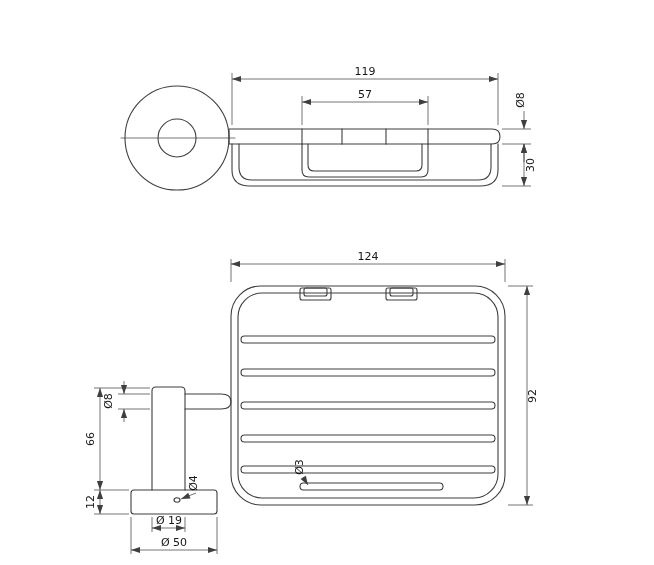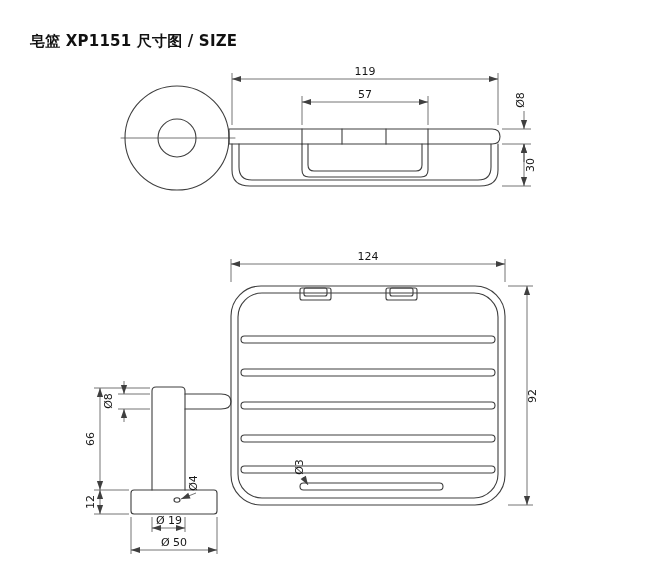--- a/index.html
+++ b/index.html
@@ -20,21 +20,20 @@
   .thin{stroke:#454545;stroke-width:0.75;fill:none;}
   .dim{marker-start:url(#arw);marker-end:url(#arw);}
   .dimend{marker-end:url(#arw);}
   .dimtxt{font-size:11px;fill:#161616;stroke:none;font-family:"DejaVu Sans","Liberation Sans",sans-serif;}
 </style>
 </head>
 <body>
 
 <div class="sheet">
 
-  <div class="title">皂篮 XP1151 尺寸图 / SIZE</div>
 
   <svg width="654" height="565" viewBox="0 0 654 565">
     <defs>
       <marker id="arw" markerWidth="11" markerHeight="9" refX="9.5" refY="4" orient="auto-start-reverse" markerUnits="userSpaceOnUse">
         <path d="M0.5,0.9 L9.5,4 L0.5,7.1 Z" fill="#3f3f3f"></path>
       </marker>
     </defs>
 
     <g>
       <g class="geo">

